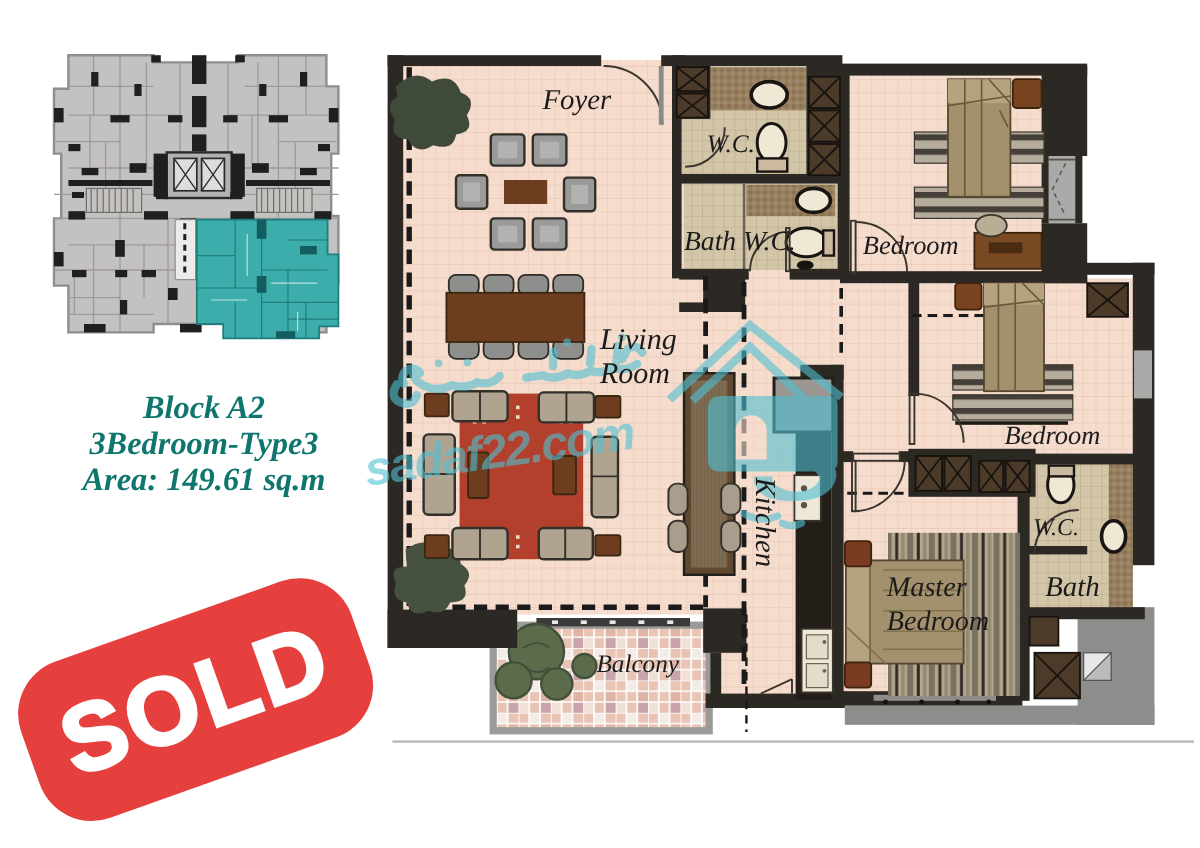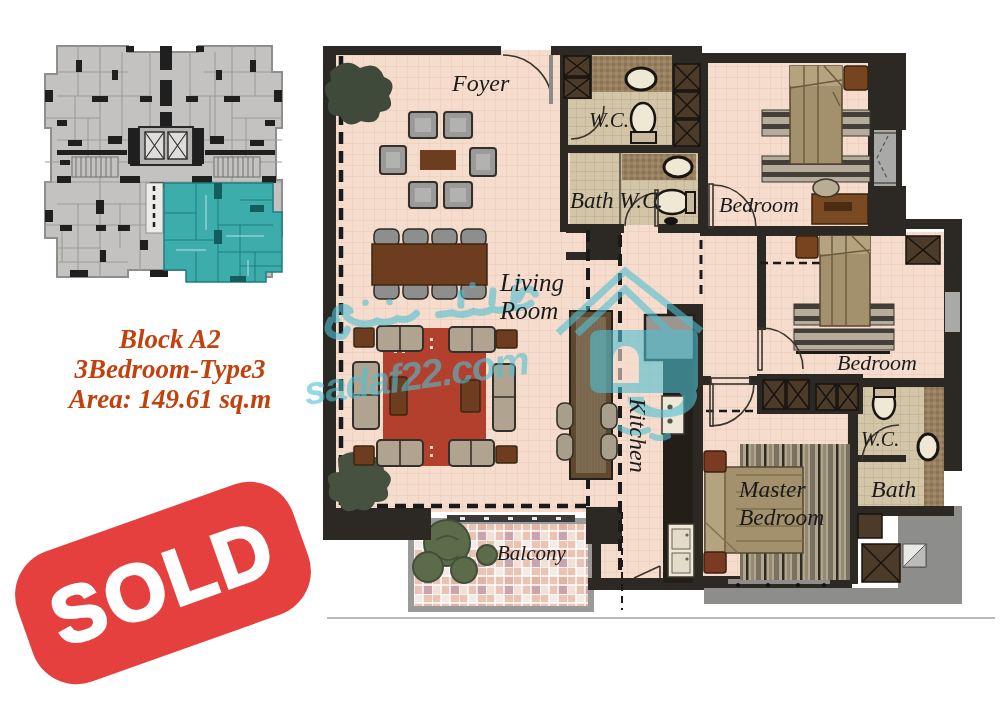--- a/index.html
+++ b/index.html
@@ -1,19 +1,19 @@
 <!DOCTYPE html>
 <html><head>
 <meta charset="utf-8">
 <style>
   html,body{margin:0;padding:0;background:#ffffff;}
   #page{position:relative;width:1000px;height:707px;background:#ffffff;overflow:hidden;
         font-family:"Liberation Serif", serif;}
   #info{position:absolute;left:40px;top:324px;width:260px;text-align:center;
-        font-style:italic;font-weight:bold;font-size:27px;line-height:30px;color:#c2410c;}
+        font-style:italic;font-weight:bold;font-size:27px;line-height:30px;color:#0f766e;}
   #sold{position:absolute;left:17px;top:514px;width:292px;height:138px;background:#e5403e;
         border-radius:46px;transform:rotate(-19.6deg);transform-origin:center center;
         display:flex;align-items:center;justify-content:center;}
   #sold span{font-family:"Liberation Sans",sans-serif;font-weight:bold;-webkit-text-stroke:3px #ffffff;font-size:79px;
         color:#ffffff;letter-spacing:3px;}
 </style>
 </head>
 <body>
 <div id="page">
   <svg id="plan" width="1000" height="707" viewBox="0 0 1000 707" style="position:absolute;left:0;top:0">

